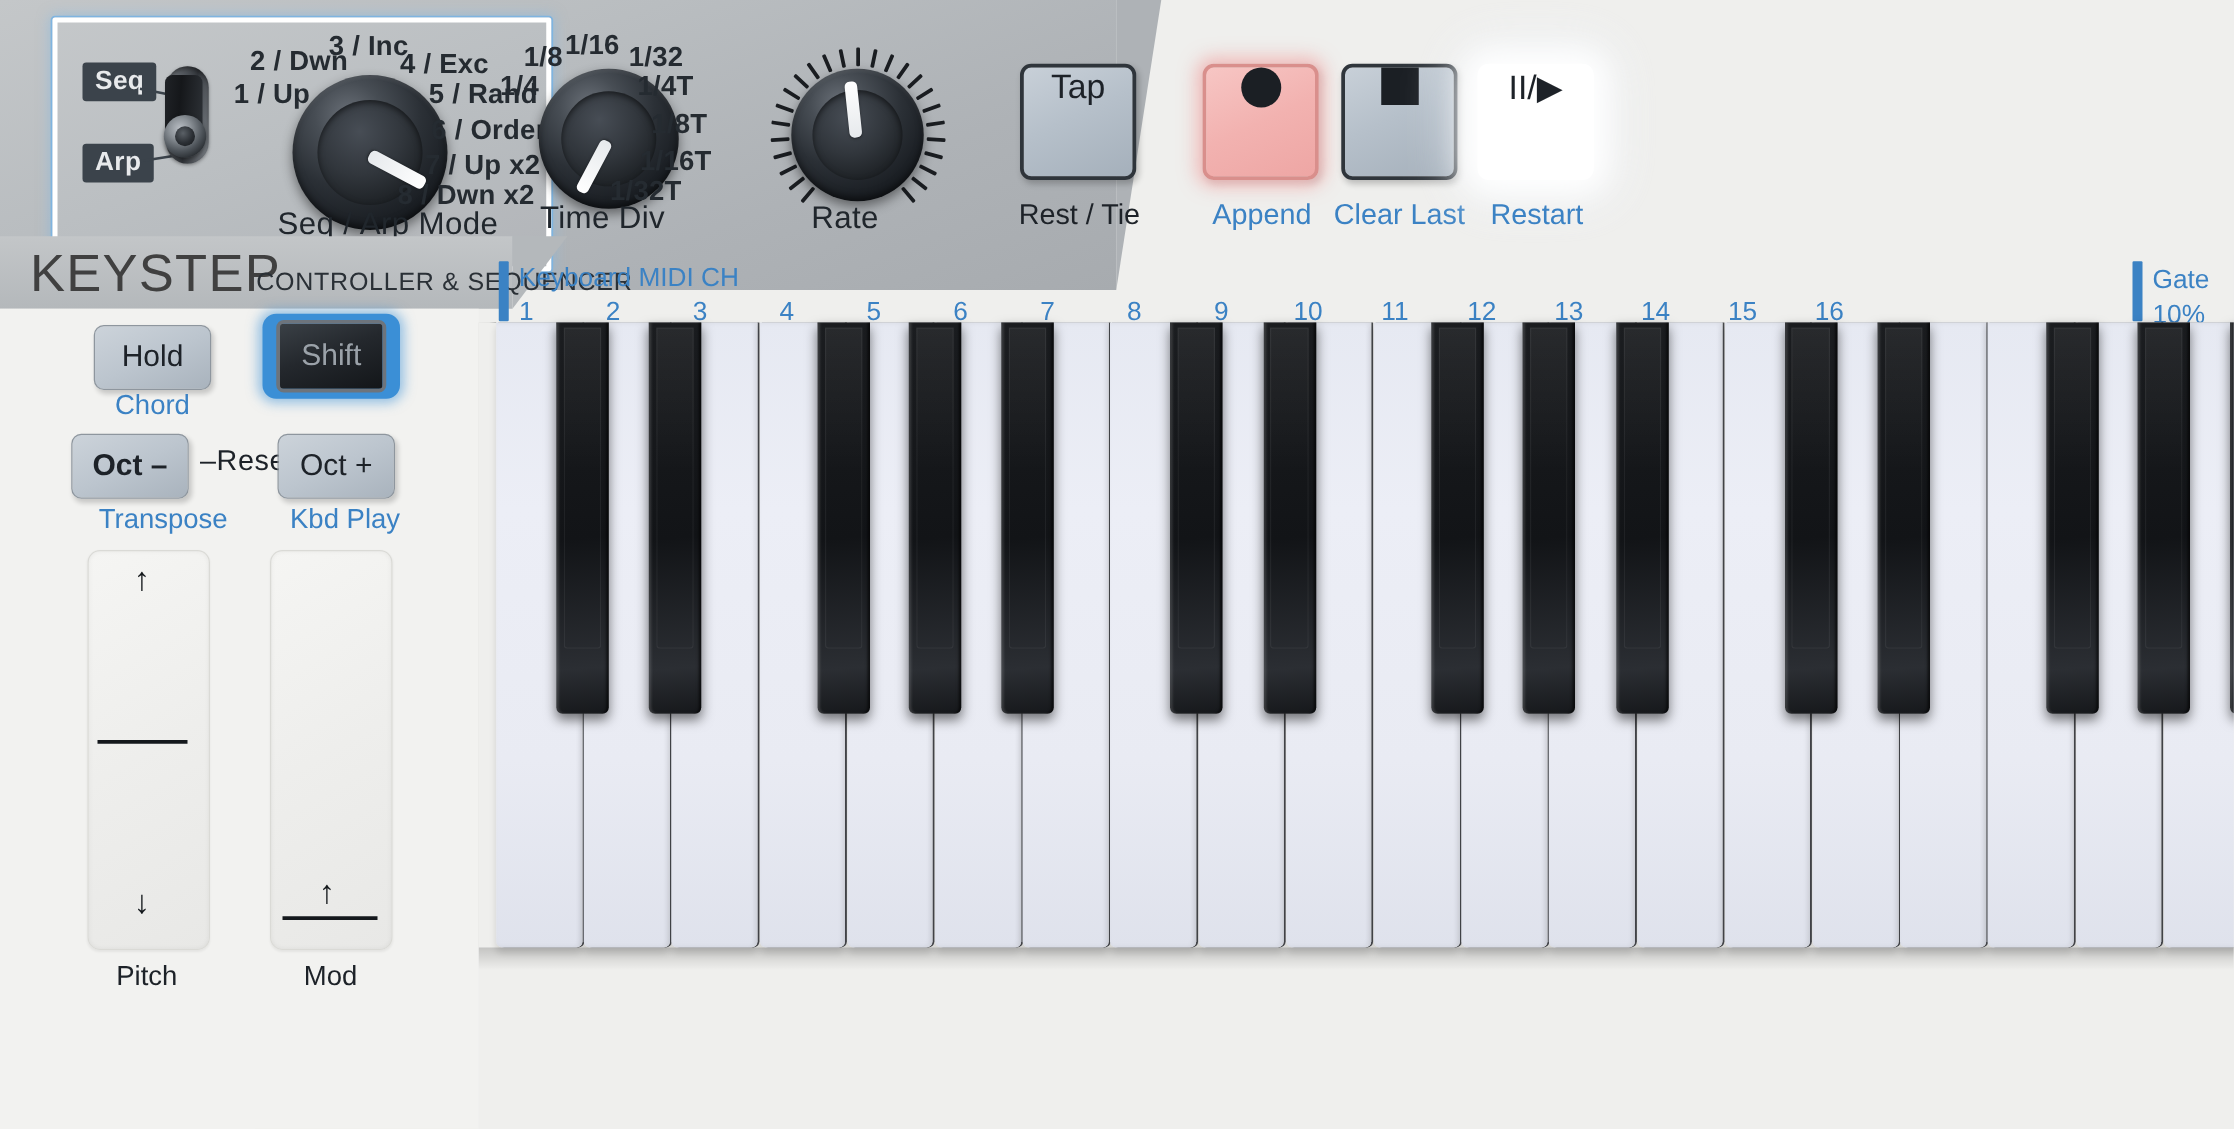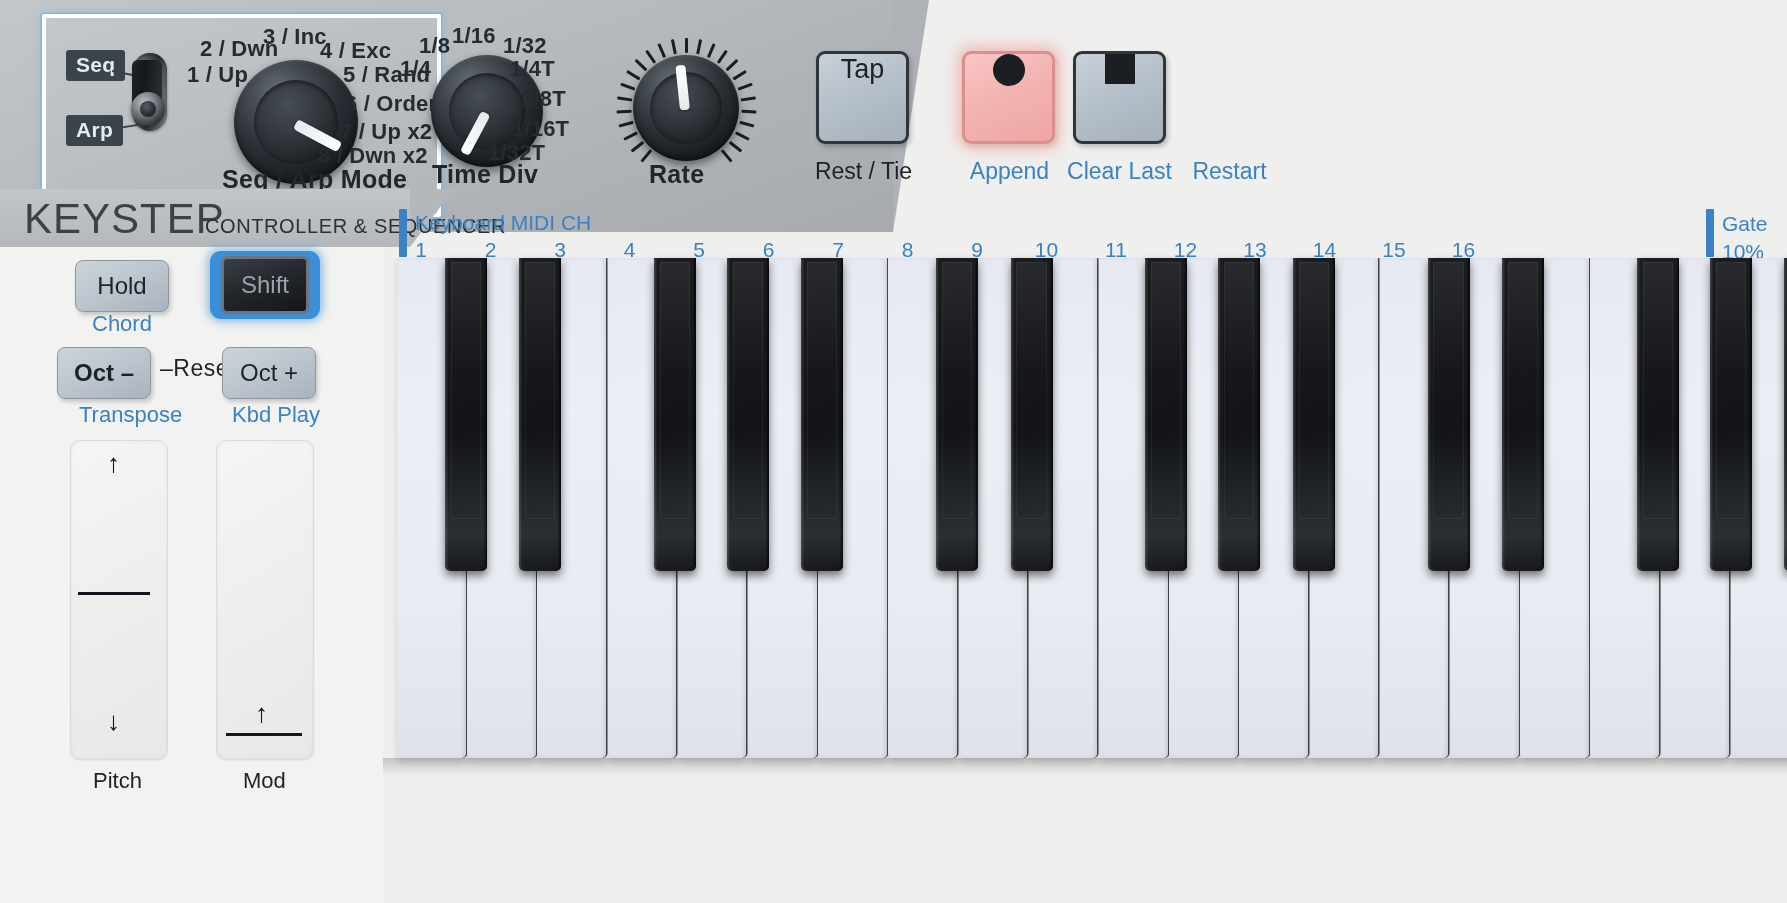--- a/index.html
+++ b/index.html
@@ -117,21 +117,21 @@
     color:#252b31;
     font-size:22px;
     font-weight:600;
     letter-spacing:.2px;
     white-space:nowrap;
   }
   .knob-title {
     position:absolute;
     color:#20262c;
     font-size:25px;
-    font-weight:700;
+    font-weight:400;
     letter-spacing:.3px;
     white-space:nowrap;
   }
   .tick {
     position:absolute;
     width:3px;
     background:#1a1d21;
     transform-origin: 50% 100%;
     border-radius:1px;
   }
@@ -389,20 +389,23 @@
   <div class="tbtn tbtn-red" style="left:962px; top:51px;">
     <span class="dot-icon"></span>
   </div>
   <div class="tbtn-caption cap-blue" style="left:932px; top:158px; width:155px;">Append</div>
 
   <div class="tbtn tbtn-grey" style="left:1073px; top:51px;">
     <span class="sq-icon"></span>
   </div>
   <div class="tbtn-caption cap-blue" style="left:1042px; top:158px; width:155px;">Clear Last</div>
 
+  <div class="tbtn tbtn-white" style="left:1182px; top:51px;">
+    <span class="tbtn-text">II/▶</span>
+  </div>
   <div class="tbtn-caption cap-blue" style="left:1152px; top:158px; width:155px;">Restart</div>
 
   <div class="logo-bar"></div>
   <div class="logo-key">KEYSTEP</div>
   <div class="logo-sub">CONTROLLER &amp; SEQUENCER</div>
 
   <div class="lpanel"></div>
 
   <div class="pbtn" style="left:75px; top:260px;">
     <span>Hold</span>

